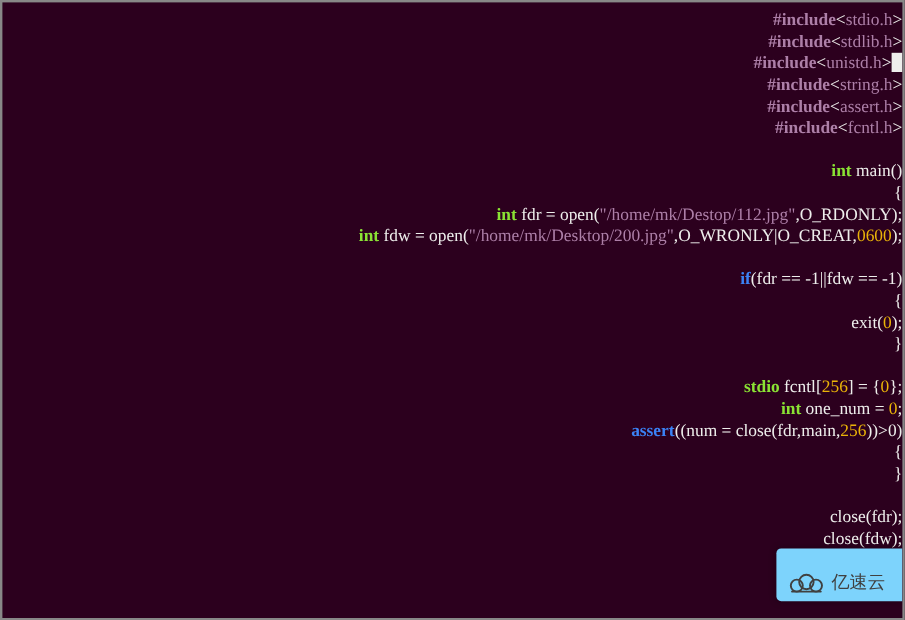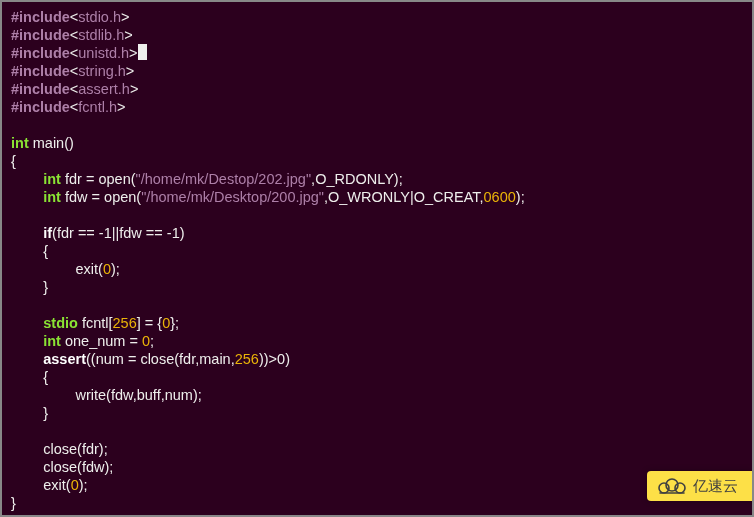--- a/index.html
+++ b/index.html
@@ -12,76 +12,76 @@
     color:#eeeeec;
     overflow:hidden;
     border:2px solid #888;
     box-sizing:border-box;
     position:relative;
   }
   pre.code{
     margin:0;
     padding:6px 0 6px 9px;
     white-space:pre;
-    font-family:Liberation Sans, sans-serif;
+    font-family:Liberation Serif, serif;
+    text-align:right;
   }
-  .kw{color:#ffffff;font-weight:bold}
+  .kw{color:#3b82f6;font-weight:bold}
   .ty{color:#8ae234;font-weight:bold}
   .pp{color:#ad7fa8;font-weight:bold}
   .hd{color:#ad7fa8}
   .str{color:#ad7fa8}
   .num{color:#eab308}
   .fn{color:#eeeeec}
   .cursor{
     display:inline-block;
     width:9px;height:16px;
     background:#eeeeec;
     vertical-align:text-bottom;
     margin-bottom:1px;
   }
   .watermark{
     position:absolute;
     right:0;bottom:14px;
-    background:#fde047;
+    background:#7dd3fc;
     color:#404040;
     font-family:"Helvetica Neue",Arial,sans-serif;
     font-size:15px;
-    padding:6px 14px 6px 10px;
+    padding:20px 14px 6px 10px;
     border-top-left-radius:4px;
     border-bottom-left-radius:4px;
     display:flex;align-items:center;gap:6px;
     box-shadow:0 0 6px rgba(0,0,0,.3);
   }
   .watermark svg{display:block}
 </style>
 </head>
 <body>
 
 <pre class="code"><span><span class="pp">#include</span>&lt;<span class="hd">stdio.h</span>&gt;</span>
 <span><span class="pp">#include</span>&lt;<span class="hd">stdlib.h</span>&gt;</span>
 <span><span class="pp">#include</span>&lt;<span class="hd">unistd.h</span>&gt;<span class="cursor"></span></span>
 <span><span class="pp">#include</span>&lt;<span class="hd">string.h</span>&gt;</span>
 <span><span class="pp">#include</span>&lt;<span class="hd">assert.h</span>&gt;</span>
 <span><span class="pp">#include</span>&lt;<span class="hd">fcntl.h</span>&gt;</span>
 
 <span><span class="ty">int</span> <span class="fn">main</span>()</span>
 {
-        <span><span class="ty">int</span> <span>fdr</span> = <span class="fn">open</span>(<span class="str">"<span>/home/mk/Destop/202.jpg</span>"</span>,<span>O_RDONLY</span>);</span>
+        <span><span class="ty">int</span> <span>fdr</span> = <span class="fn">open</span>(<span class="str">"<span>/home/mk/Destop/112.jpg</span>"</span>,<span>O_RDONLY</span>);</span>
         <span><span class="ty">int</span> <span>fdw</span> = <span class="fn">open</span>(<span class="str">"<span>/home/mk/Desktop/200.jpg</span>"</span>,<span>O_WRONLY|O_CREAT</span>,<span class="num">0600</span>);</span>
 
         <span><span class="kw">if</span>(<span>fdr == -1||fdw == -1</span>)</span>
         {
                 <span><span class="fn">exit</span>(<span class="num">0</span>);</span>
         }
 
         <span><span class="ty">stdio</span> <span>fcntl</span>[<span class="num">256</span>] = {<span class="num">0</span>};</span>
         <span><span class="ty">int</span> <span>one_num</span> = <span class="num">0</span>;</span>
         <span><span class="kw">assert</span>((<span>num</span> = <span class="fn">close</span>(<span>fdr,main,</span><span class="num">256</span>))<span>&gt;0</span>)</span>
         {
-                <span><span class="fn">write</span>(<span>fdw,buff,num</span>);</span>
         }
 
         <span><span class="fn">close</span>(<span>fdr</span>);</span>
         <span><span class="fn">close</span>(<span>fdw</span>);</span>
         <span><span class="fn">exit</span>(<span class="num">0</span>);</span>
 }</pre>
 
 <div class="watermark">
   <span>
     <svg width="30" height="18" viewBox="0 0 30 18">

